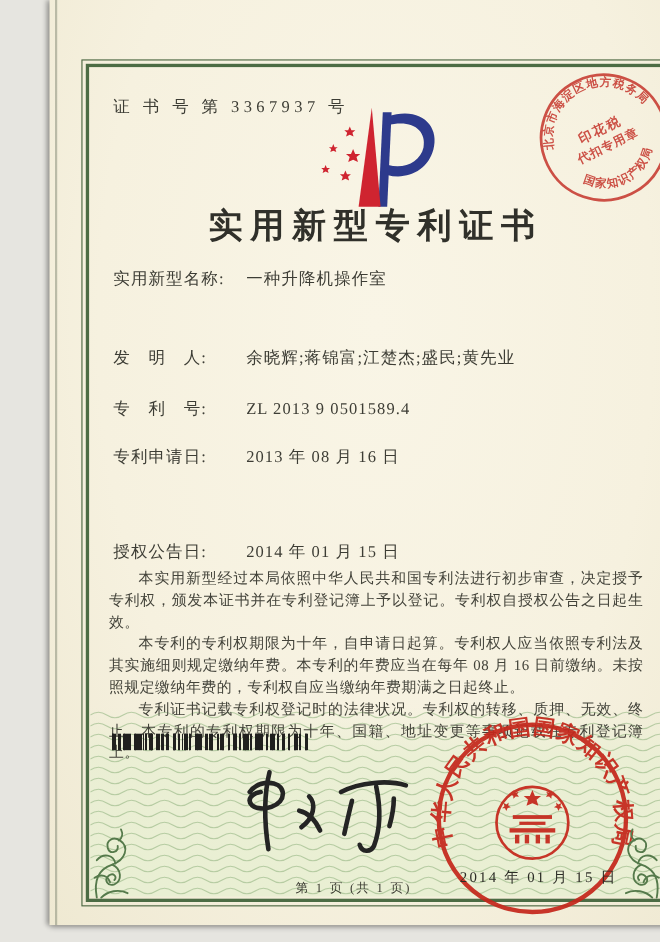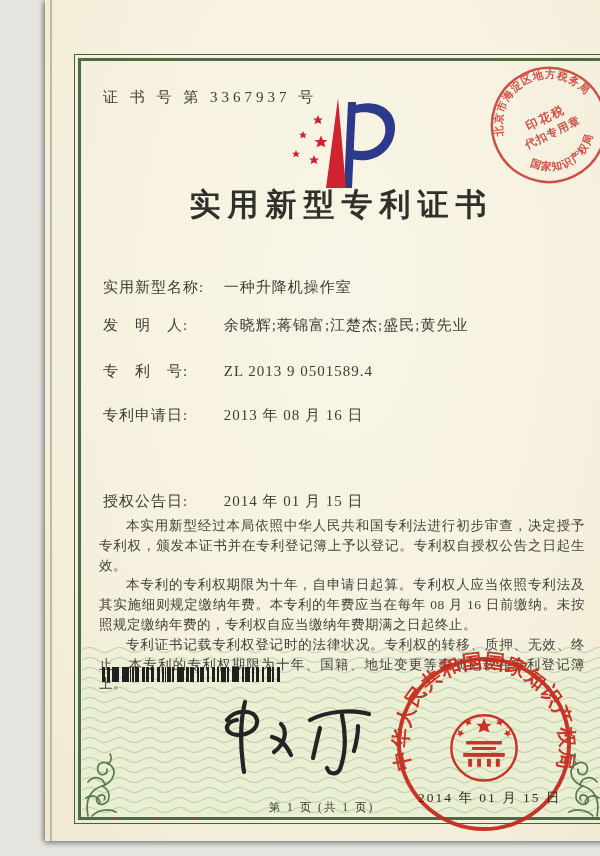--- a/index.html
+++ b/index.html
@@ -121,21 +121,21 @@
       <text fill="#c9443a" font-size="10.5" font-weight="bold" letter-spacing="1">
         <textPath href="#ts-bot" startOffset="50%" text-anchor="middle">国家知识产权局</textPath>
       </text>
       <text x="65" y="61" text-anchor="middle" fill="#c9443a" font-size="12" font-weight="bold" letter-spacing="2">印花税</text>
       <text x="65" y="77" text-anchor="middle" fill="#c9443a" font-size="11" font-weight="bold" letter-spacing="1">代扣专用章</text>
     </svg>
   </div>
 
   <div class="title">实用新型专利证书</div>
 
-  <div class="field-row" style="top:278px">
+  <div class="field-row" style="top:244px">
     <span class="lbl">实用新型名称:</span>
     <span>一种升降机操作室</span>
   </div>
   <div class="field-row" style="top:316px">
     <span class="lbl">发　明　人:</span>
     <span>余晓辉;蒋锦富;江楚杰;盛民;黄先业</span>
   </div>
   <div class="field-row" style="top:362px">
     <span class="lbl">专　利　号:</span>
     <span>ZL 2013 9 0501589.4</span>

